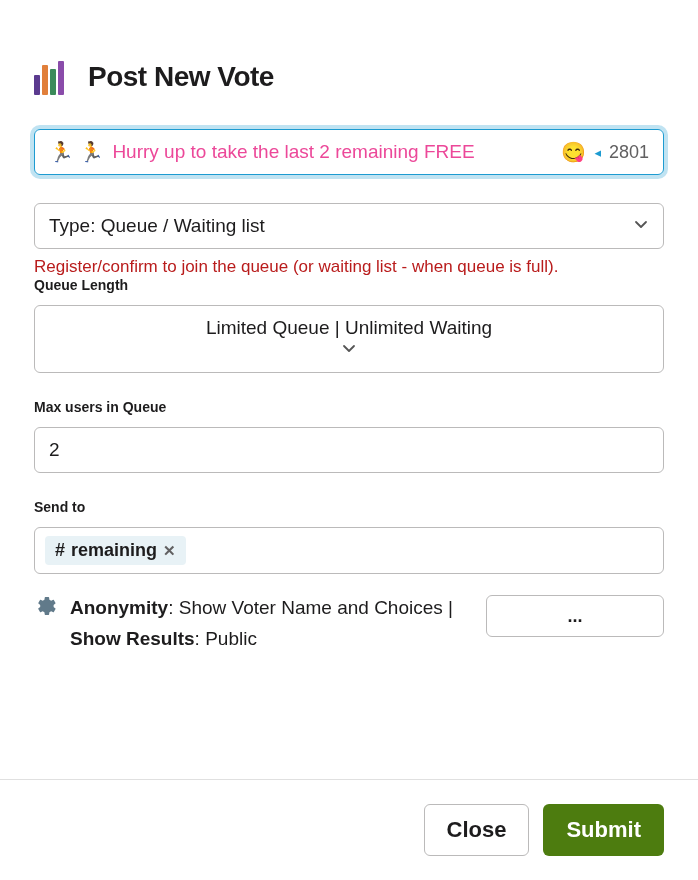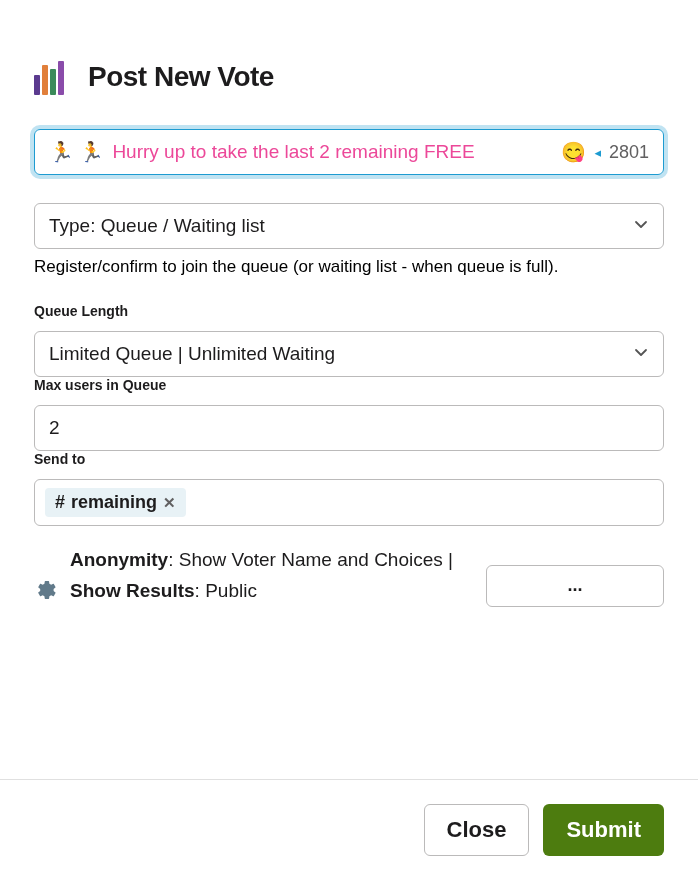--- a/index.html
+++ b/index.html
@@ -91,30 +91,31 @@
       justify-content: space-between;
       font-size: 19px;
       color: #1d1c1d;
       cursor: pointer;
     }
     .chevron {
       color: #555;
     }
     .helper {
       font-size: 17px;
-      color: #000000;
+      color: #b91c1c;
       margin-top: 8px;
-      margin-bottom: 26px;
     }
     .label {
       font-size: 14px;
       font-weight: 700;
       margin-bottom: 12px;
     }
     .field-gap {
+      margin-bottom: 26px;
+      flex-direction: column;
     }
     .text-input {
       border: 1px solid #bbbaba;
       border-radius: 6px;
       padding: 11px 14px;
       font-size: 19px;
       width: 100%;
       color: #1d1c1d;
     }
     .sendto-box {
@@ -138,21 +139,21 @@
     .chip .hash {
       font-weight: 700;
     }
     .chip .x {
       color: #616061;
       font-size: 15px;
       cursor: pointer;
     }
     .settings-row {
       display: flex;
-      align-items: flex-end;
+      align-items: flex-start;
       gap: 12px;
       margin-top: 18px;
     }
     .settings-text {
       flex: 1;
       font-size: 19px;
       line-height: 1.65;
       color: #1d1c1d;
     }
     .settings-text .strong {

